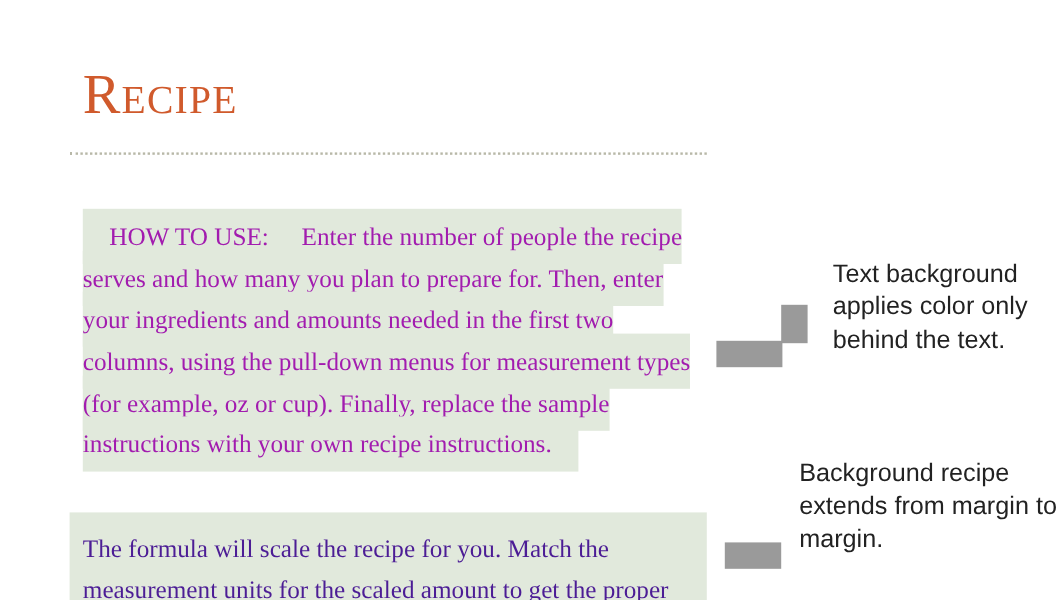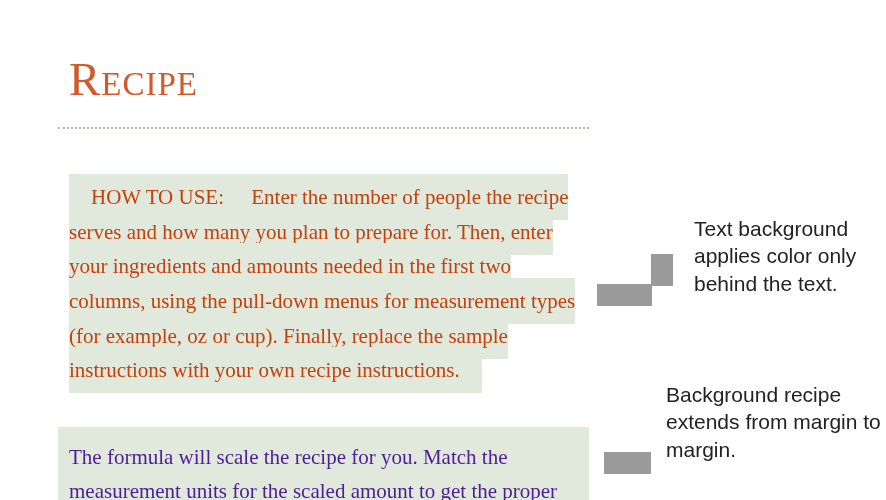--- a/index.html
+++ b/index.html
@@ -16,21 +16,21 @@
     margin-bottom: 10px;
   }
   .hr {
     border: none;
     border-top: 2px dotted #b8b8a8;
     margin-bottom: 18px;
   }
   .para1 {
     font-size: 21px;
     line-height: 1.65;
-    color: #c2410c;
+    color: #a21caf;
   }
   .hl { background: #e1e9dc; }
   .para2-wrap {
     margin-top: 28px;
     background: #e1e9dc;
     padding: 2px 0 2px 0;
   }
   .para2 {
     font-size: 21px;
     line-height: 1.65;

